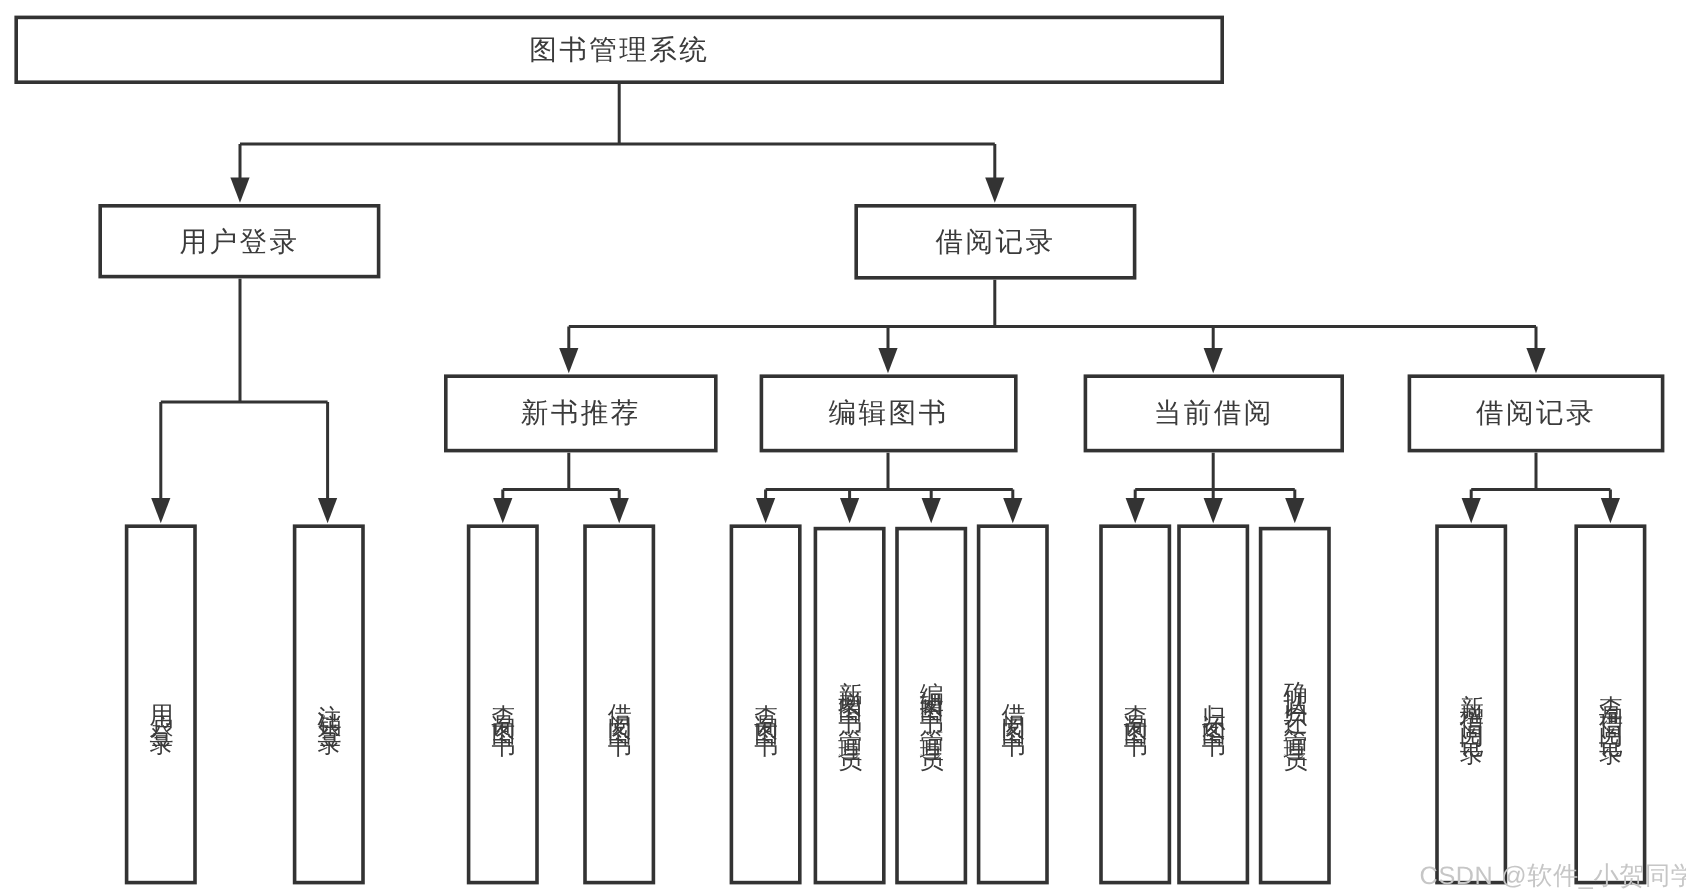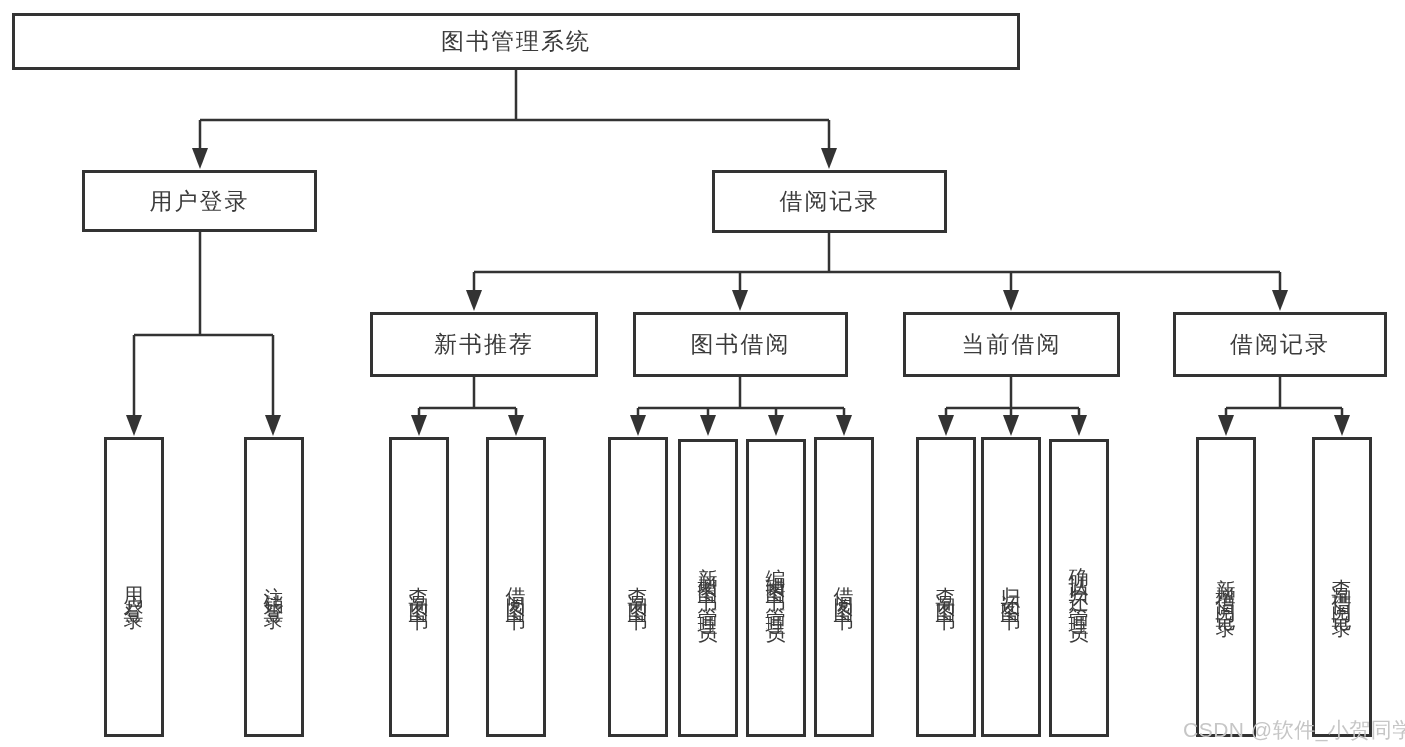--- a/index.html
+++ b/index.html
@@ -101,21 +101,21 @@
     <span class="label">用户登录</span>
   </div>
   <div class="node" style="left:712px; top:170px; width:235px; height:63px;">
     <span class="label">借阅记录</span>
   </div>
 
   <div class="node" style="left:370px; top:312px; width:228px; height:65px;">
     <span class="label">新书推荐</span>
   </div>
   <div class="node" style="left:633px; top:312px; width:215px; height:65px;">
-    <span class="label">图书借阅</span>
+    <span class="label">编辑图书</span>
   </div>
   <div class="node" style="left:903px; top:312px; width:217px; height:65px;">
     <span class="label">当前借阅</span>
   </div>
   <div class="node" style="left:1173px; top:312px; width:214px; height:65px;">
     <span class="label">借阅记录</span>
   </div>
 
   <div class="node leaf" style="left:104px; top:437px; width:60px; height:300px;">
     <span class="label">用户登录</span>

